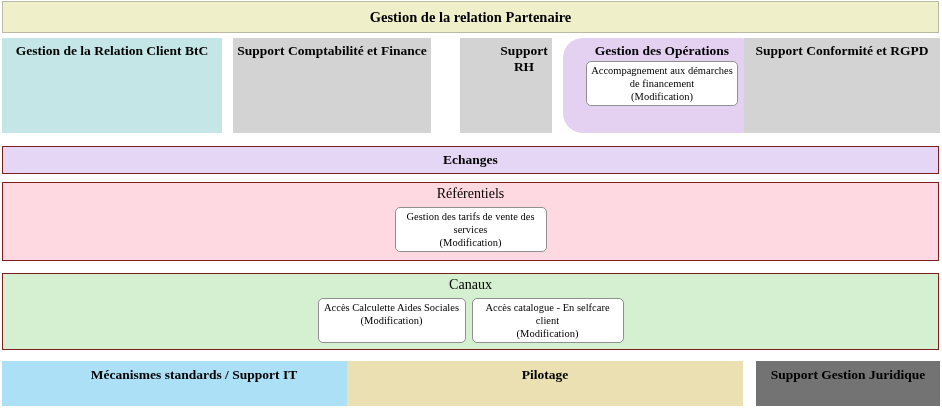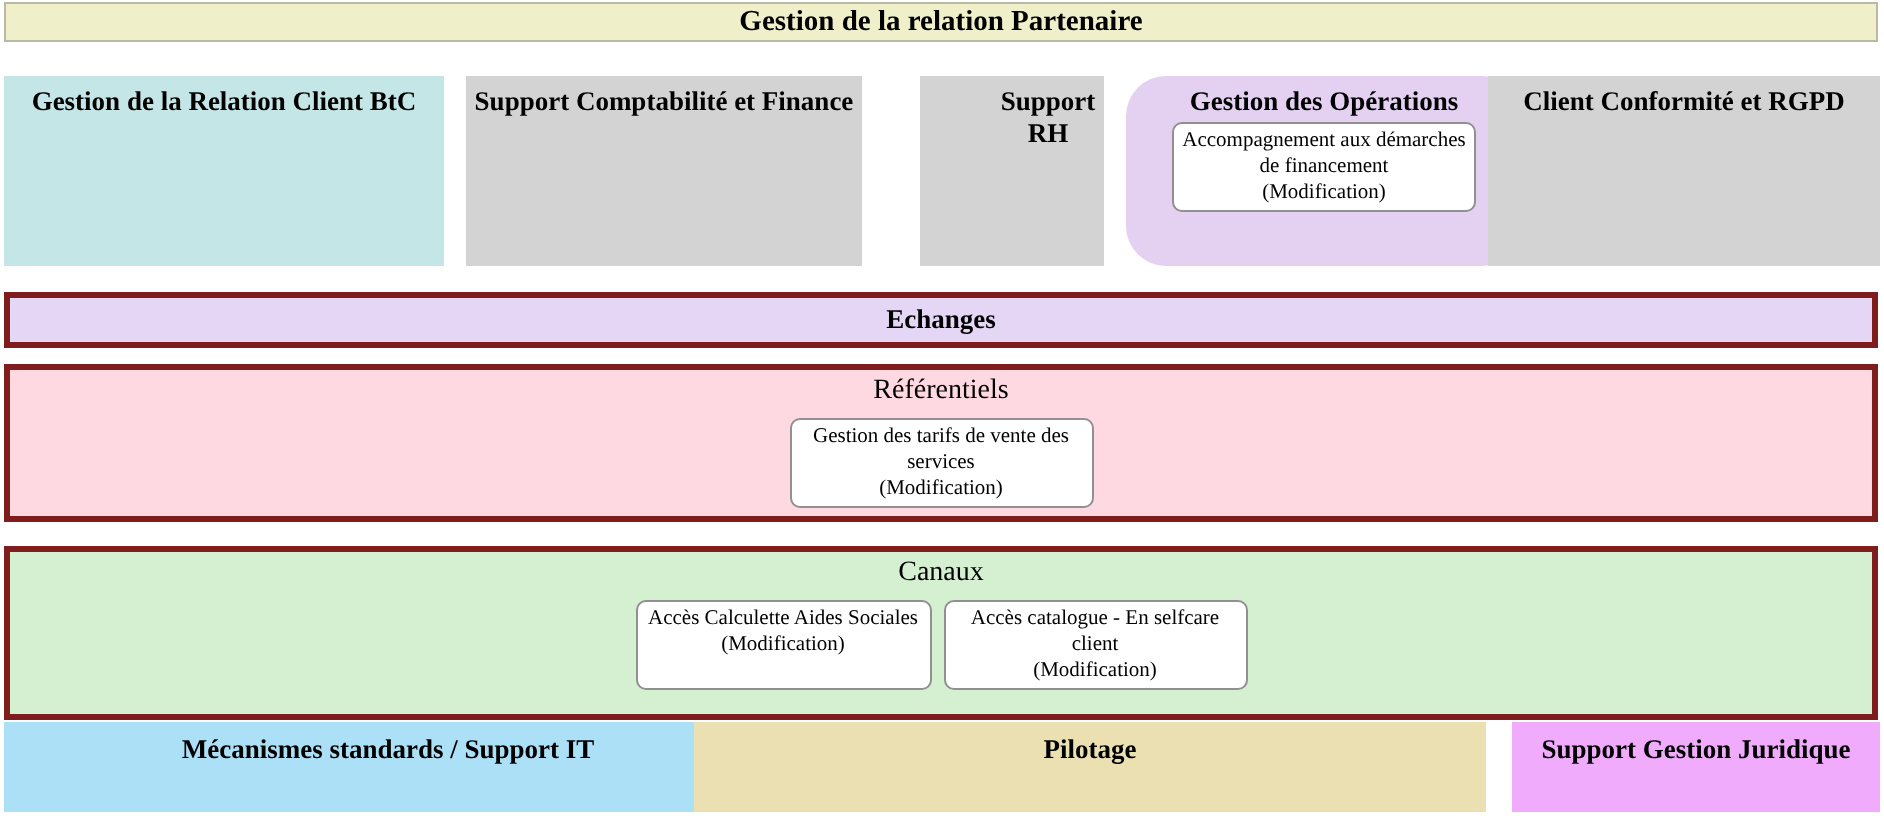--- a/index.html
+++ b/index.html
@@ -8,44 +8,44 @@
     background:#ffffff;
     font-family:"Liberation Serif", serif;
     color:#000;
     overflow:hidden;
     position:relative;
   }
   .abs { position:absolute; box-sizing:border-box; }
 
   
   .banner {
-    left:2px; top:1px; width:937px; height:20px;
+    left:2px; top:1px; width:937px; height:32px;
     border:1px solid #b9b9a6;
     display:flex; align-items:center; justify-content:center;
     font-weight:bold; font-size:14.5px;
   }
 
   
   .blk { top:38px; height:95px; text-align:center; }
   .blk-title { font-weight:bold; font-size:13.5px; line-height:16px; padding-top:5px; }
   .b1 { left:2px;   width:220px; }
   .b2 { left:233px; width:198px; }
   .b3 { left:460px; width:92px;  }
   .b4 { left:563px; width:198px;border-radius:20px; }
   .b5 { left:744px; width:196px; }
 
   
-  .band { left:2px; width:937px; border:3px solid #7f1d1d; }
+  .band { left:2px; width:937px; border:1px solid #7f1d1d; }
   .band-echanges {
     top:146px; height:28px;
     display:flex; align-items:center; justify-content:center;
     font-weight:bold; font-size:13.5px;
   }
   .band-ref    { top:182px; height:79px; }
-  .band-canaux { top:273px; height:87px; }
+  .band-canaux { top:273px; height:77px; }
   .band-title  { text-align:center; font-weight:normal; font-size:14px; padding-top:3px; }
 
   
   .features { display:flex; justify-content:center; gap:6px; margin-top:5px; }
   .feature {
     background:#ffffff;
     border:1px solid #909090;
     border-radius:5px;
     text-align:center;
     padding:2px 3px;
@@ -85,21 +85,21 @@
   <div class="blk-title">Gestion des Opérations</div>
   <div class="features">
     <div class="feature fw152">
       <div class="feature-title">Accompagnement aux démarches de financement</div>
       <div class="feature-tag">(Modification)</div>
     </div>
   </div>
 </div>
 
 <div class="abs blk b5" style="background-color: rgb(211, 211, 211);">
-  <div class="blk-title">Client Conformité et RGPD</div>
+  <div class="blk-title">Support Conformité et RGPD</div>
 </div>
 
 <div class="abs band band-echanges" style="background-color: rgb(230, 214, 246);">Echanges</div>
 
 <div class="abs band band-ref" style="background-color: rgb(255, 217, 225);">
   <div class="band-title">Référentiels</div>
   <div class="features">
     <div class="feature fw152">
       <div class="feature-title">Gestion des tarifs de vente des services</div>
       <div class="feature-tag">(Modification)</div>
@@ -122,15 +122,15 @@
 </div>
 
 <div class="abs foot f1" style="background-color: rgb(171, 224, 247);">
   <div class="foot-title">Mécanismes standards / Support IT</div>
 </div>
 
 <div class="abs foot f2" style="background-color: rgb(234, 224, 178);">
   <div class="foot-title">Pilotage</div>
 </div>
 
-<div class="abs foot f3" style="background-color: #f0abfc;">
+<div class="abs foot f3" style="background-color: #737373;">
   <div class="foot-title">Support Gestion Juridique</div>
 </div>
 
 </body></html>

